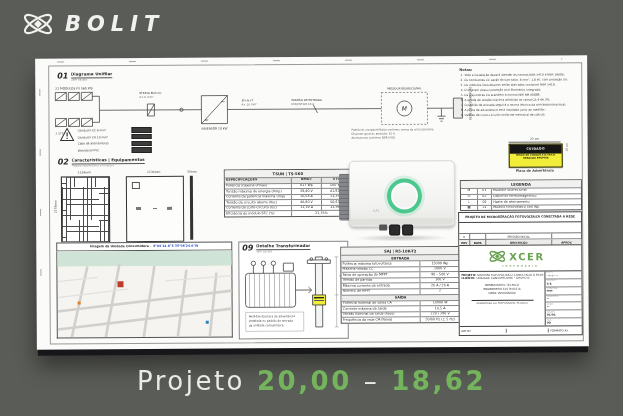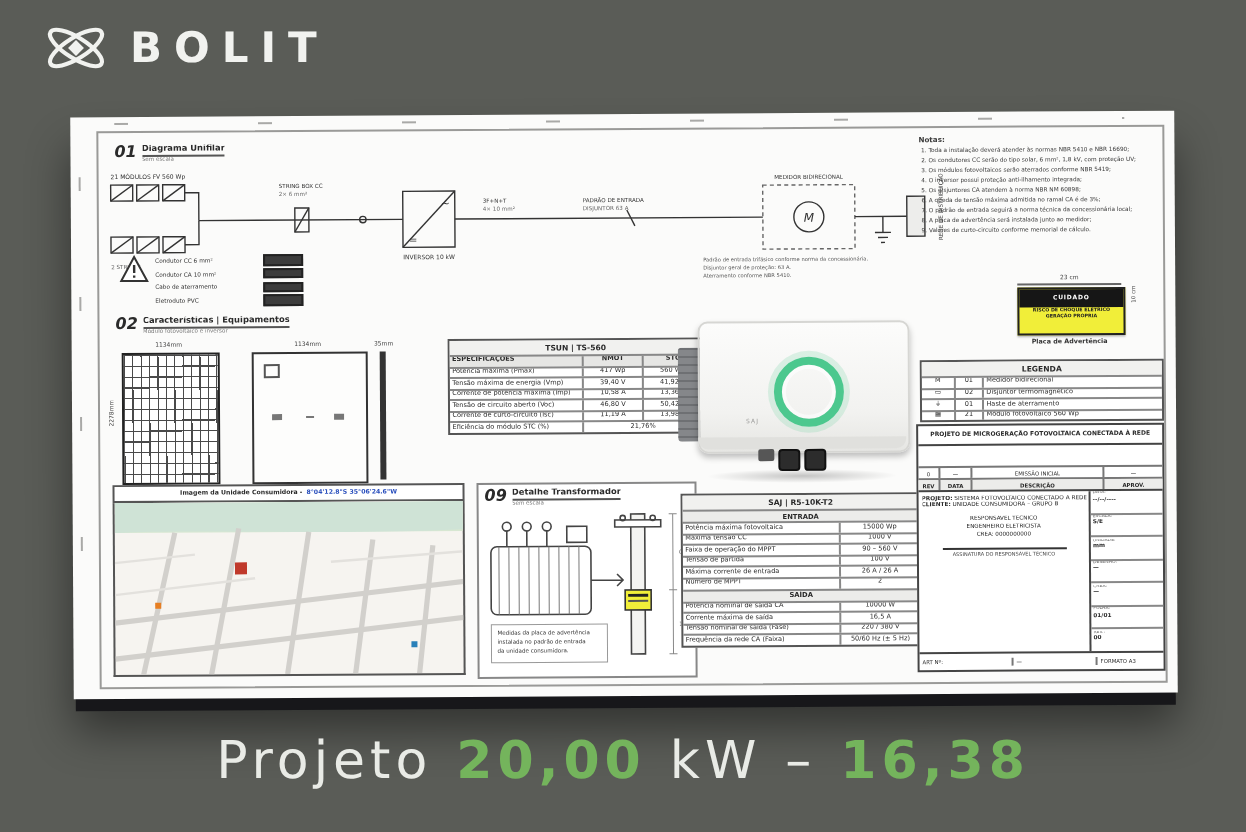--- a/index.html
+++ b/index.html
@@ -1,21 +1,21 @@
 <!DOCTYPE html>
 <html><head>
 <meta charset="utf-8">
 <style>
   html,body{margin:0;padding:0;background:#5a5c57;}
   #canvas{position:relative;width:623px;height:416px;background:#5a5c57;font-family:"DejaVu Sans",sans-serif;overflow:hidden;}
   .abs{position:absolute;}
   .nw{white-space:nowrap;overflow:hidden;}
 
   
-  .brand{left:20px;top:11px;display:flex;align-items:center;gap:9px;}
+  .brand{left:20px;top:11px;display:flex;align-items:center;gap:9px;font-style:italic;}
   .brand-text{color:#f1f2ef;font-size:21px;font-weight:bold;letter-spacing:6px;line-height:1;}
 
   
   .footer{left:0;top:366px;width:623px;display:flex;justify-content:center;gap:12px;
           font-size:26px;letter-spacing:2.5px;color:#e9ebe6;}
   .footer .grn{color:#74b45c;font-weight:bold;}
 
   
   .sheet{left:36px;top:57px;width:552px;height:291px;background:#fbfbfa;color:#2b2b2b;
          transform:rotate(-0.35deg);transform-origin:50% 50%;
@@ -494,20 +494,31 @@
           <span>EMISSÃO INICIAL</span>
           <span>—</span>
         </div>
         <div class="revrow revhead">
           <span>REV</span>
           <span>DATA</span>
           <span>DESCRIÇÃO</span>
           <span>APROV.</span>
         </div>
       </div>
+      <div class="tb-logo">
+        <svg width="64" height="15" viewBox="0 0 64 15">
+          <g fill="none" stroke="#6aa351" stroke-width="1.3">
+            <ellipse cx="9" cy="7.5" rx="8" ry="2.9" transform="rotate(30 9 7.5)"></ellipse>
+            <ellipse cx="9" cy="7.5" rx="8" ry="2.9" transform="rotate(-30 9 7.5)"></ellipse>
+          </g>
+          <rect x="7.4" y="5.9" width="3.2" height="3.2" fill="#6aa351" transform="rotate(45 9 7.5)"></rect>
+          <text x="21" y="11.5" font-size="10" font-weight="bold" fill="#6aa351" letter-spacing="1.5" font-family="DejaVu Sans, sans-serif">XCER</text>
+        </svg>
+        <div class="tb-logo-sub nw">ENGENHARIA</div>
+      </div>
       <div class="tb-info">
         <div class="tb-left">
           <div class="tb-line">
             <b>PROJETO:</b>
             <span>SISTEMA FOTOVOLTAICO CONECTADO À REDE – 10,00 kW / 11,76 kWp</span>
           </div>
           <div class="tb-line">
             <b>CLIENTE:</b>
             <span>UNIDADE CONSUMIDORA – GRUPO B</span>
           </div>
@@ -554,18 +565,17 @@
         <span>ART Nº:</span>
         <span>—</span>
         <span>FORMATO A3</span>
       </div>
     </div>
   </div>
 
   <div class="abs footer">
     <span>Projeto</span>
     <span class="grn">20,00</span>
-    <span>kW</span>
     <span>–</span>
-    <span class="grn">16,38</span>
+    <span class="grn">18,62</span>
   </div>
 
 </div>
 
 </body></html>

